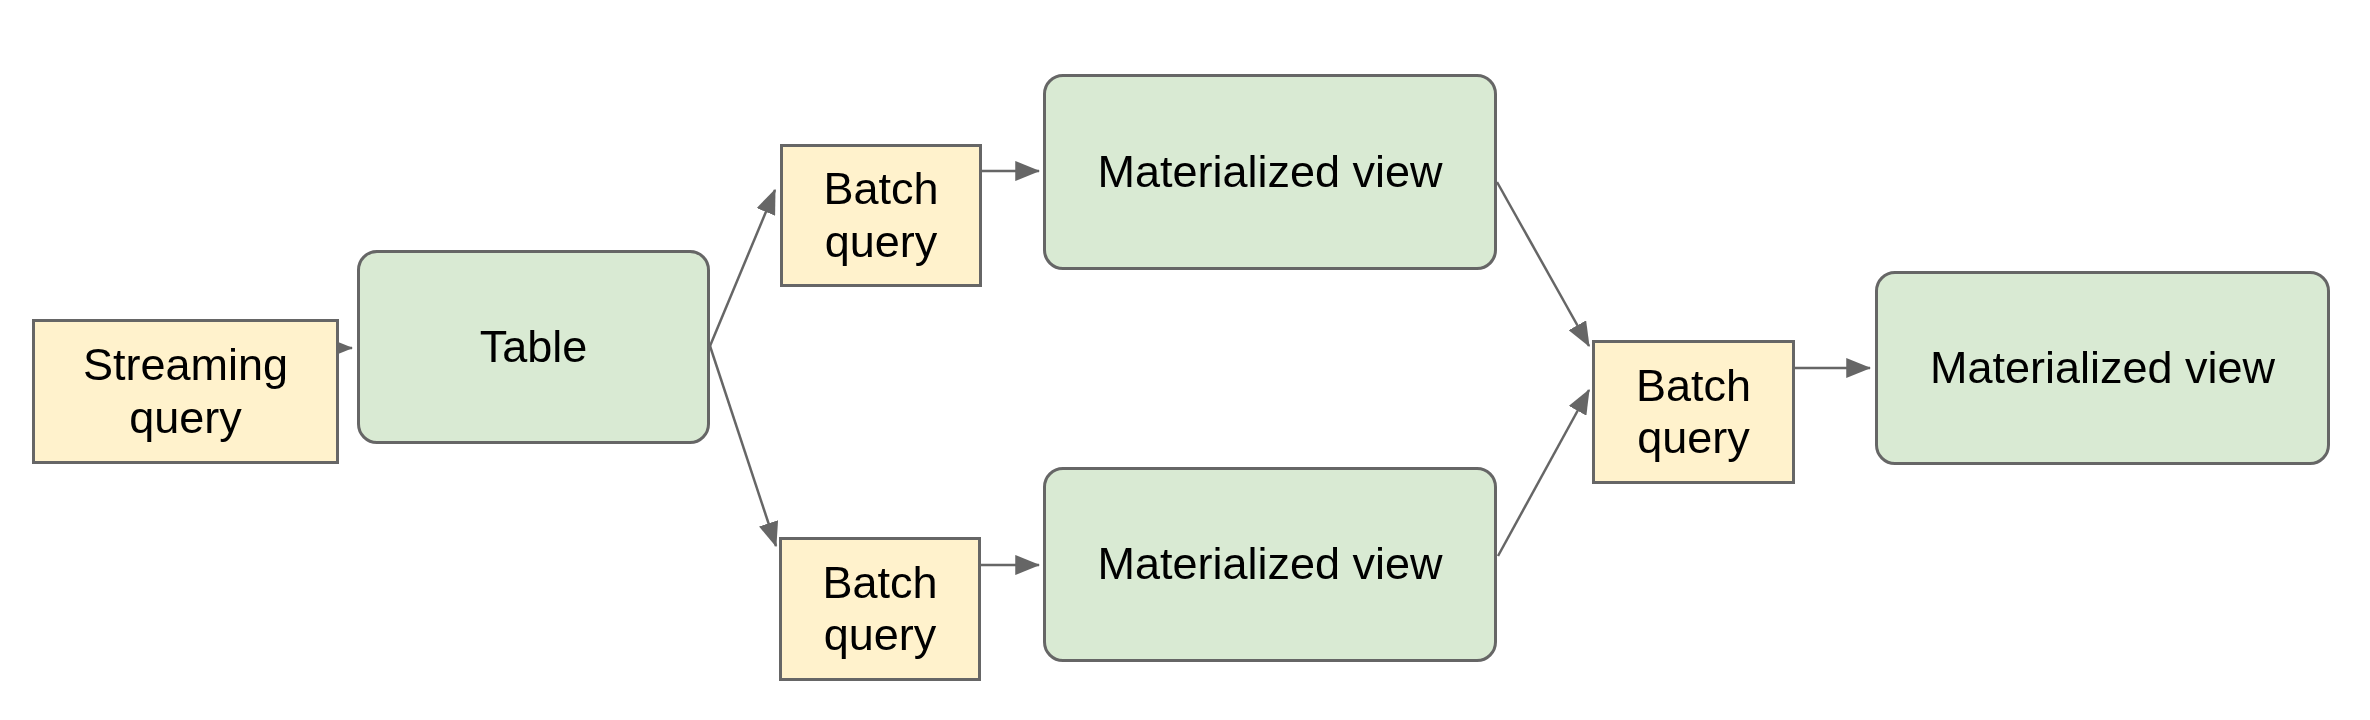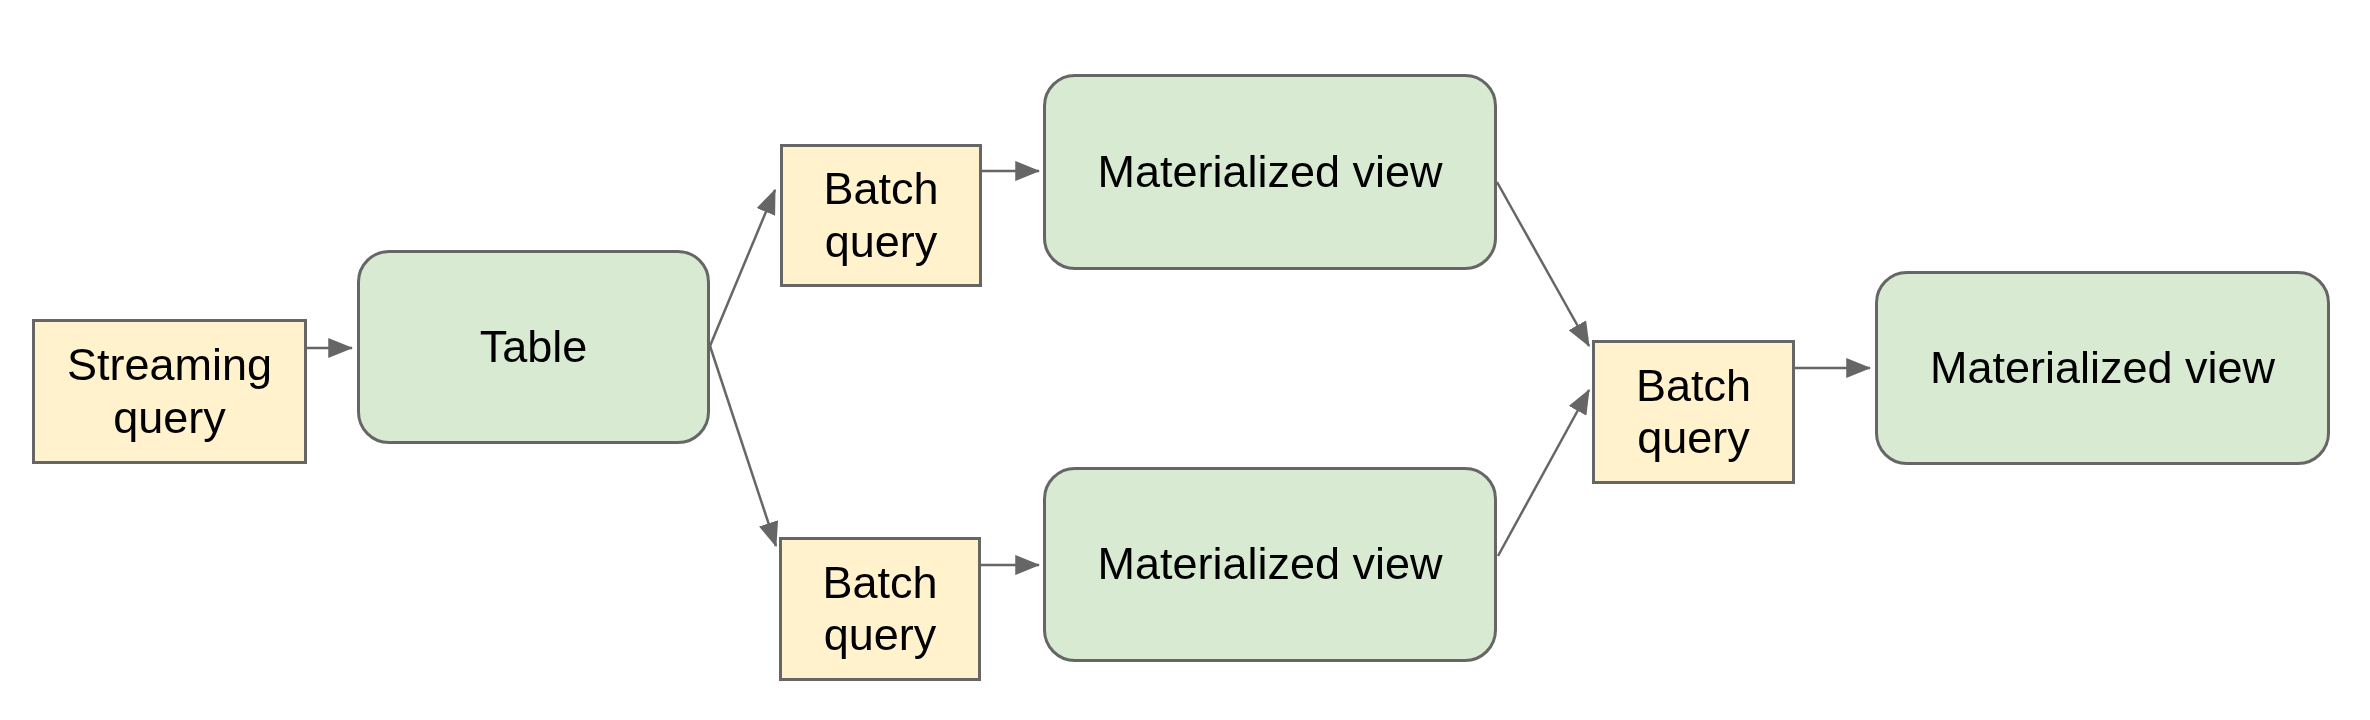--- a/index.html
+++ b/index.html
@@ -34,21 +34,21 @@
     padding: 4px 8px;
   }
   .node.process {
     background: var(--query_fill, #fff2cc);
     border: 3px solid var(--border, #666666);
     margin-top: 44px;
   }
   .node.data {
     background: var(--dataset_fill, #d9ead3);
     border: 3px solid var(--border, #666666);
-    border-radius: 32px;
+    border-radius: 20px;
   }
 </style>
 </head>
 <body>
 
 <div class="canvas">
 
   <svg class="edges" viewBox="0 0 2370 720" xmlns="http://www.w3.org/2000/svg">
     <defs>
       <marker id="arrowhead" viewBox="0 0 10 8" refX="9.5" refY="4" markerWidth="10" markerHeight="8" orient="auto-start-reverse">
@@ -58,21 +58,21 @@
     <line x1="307" y1="348" x2="352" y2="348" marker-end="url(#arrowhead)"></line>
     <line x1="710" y1="346" x2="775" y2="190" marker-end="url(#arrowhead)"></line>
     <line x1="710" y1="346" x2="776" y2="546" marker-end="url(#arrowhead)"></line>
     <line x1="982" y1="171" x2="1039" y2="171" marker-end="url(#arrowhead)"></line>
     <line x1="981" y1="565" x2="1039" y2="565" marker-end="url(#arrowhead)"></line>
     <line x1="1497" y1="182" x2="1589" y2="346" marker-end="url(#arrowhead)"></line>
     <line x1="1498" y1="556" x2="1589" y2="390" marker-end="url(#arrowhead)"></line>
     <line x1="1795" y1="368" x2="1870" y2="368" marker-end="url(#arrowhead)"></line>
   </svg>
 
-  <div class="node process" style="left:32px; top:275px; width:275px; height:145px;">
+  <div class="node process" style="left:32px; top:275px; width:307px; height:145px;">
     <span>Streaming query</span>
   </div>
 
   <div class="node data" style="left:357px; top:250px; width:353px; height:194px;text-align:center;">
     <span>Table</span>
   </div>
 
   <div class="node process" style="left:780px; top:100px; width:202px; height:143px;">
     <span>Batch query</span>
   </div>

